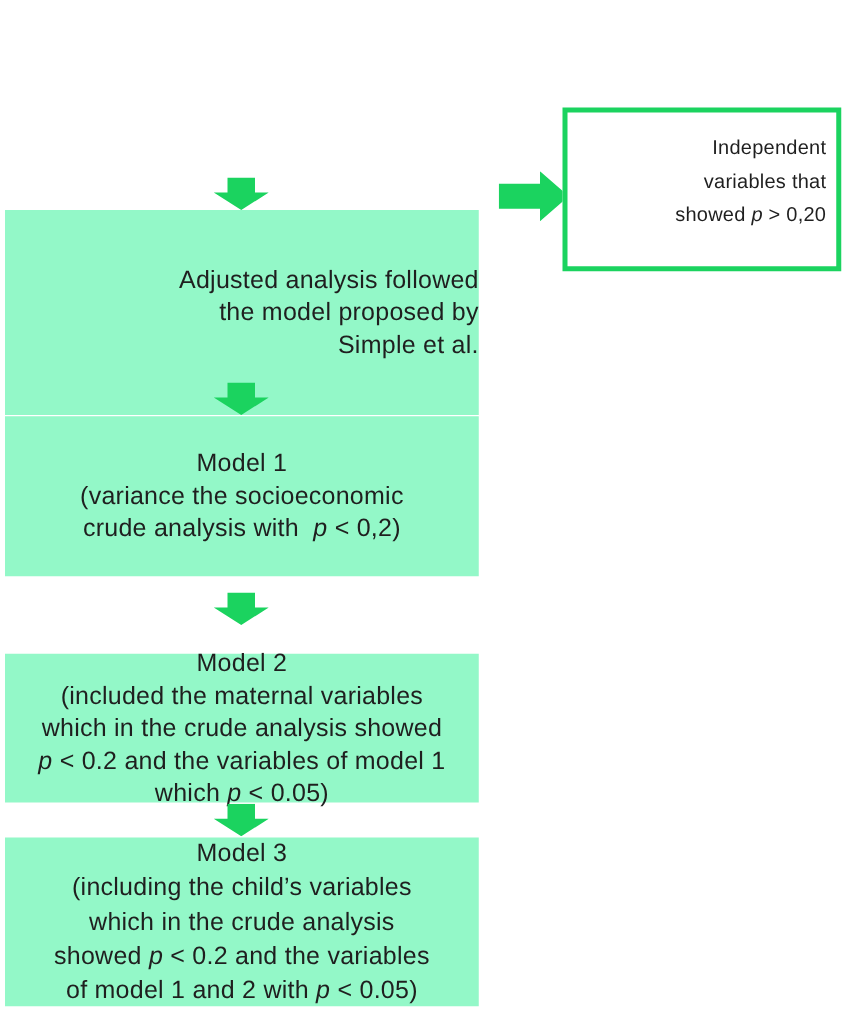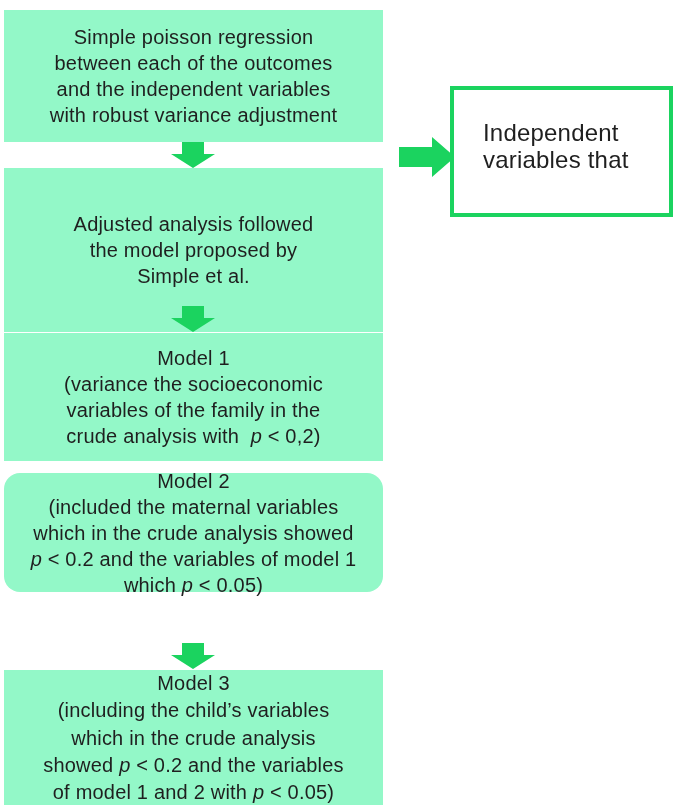--- a/index.html
+++ b/index.html
@@ -25,23 +25,23 @@
     flex-direction: column;
     justify-content: center;
     align-items: center;
     text-align: center;
     font-size: 20px;
     line-height: 26px;
     font-weight: 500;
     letter-spacing: 0.2px;
   }
   .flow-box-1 { top: 10px;  height: 132px; }
-  .flow-box-2 { top: 168px; height: 164px; }
+  .flow-box-2 { top: 168px; height: 164px; align-items: flex-end; }
   .flow-box-3 { top: 333px; height: 128px; }
-  .flow-box-4 { top: 473px; height: 119px; border-radius: 16px; }
+  .flow-box-4 { top: 523px; height: 119px; }
   .flow-box-5 { top: 670px; height: 135px; justify-content: space-between; }
 
   .arrow {
     position: absolute;
     color: var(--accent, #1bd35f);
     line-height: 0;
   }
   .down-arrow-1 { left: 171px; top: 142px; }
   .down-arrow-2 { left: 171px; top: 306px; }
   .down-arrow-3 { left: 171px; top: 474px; }
@@ -53,42 +53,36 @@
     left: 450px;
     top: 86px;
     width: 223px;
     height: 131px;
     box-sizing: border-box;
     background: var(--side-box-bg, #ffffff);
     border: 4px solid var(--accent, #1bd35f);
     display: flex;
     flex-direction: column;
     justify-content: center;
-    align-items: flex-start;
+    align-items: flex-end;
     text-align: left;
     padding: 4px 8px 16px 29px;
-    font-size: 24px;
+    font-size: 16px;
     line-height: 27px;
     font-weight: 500;
     letter-spacing: 0.2px;
   }
   .line { white-space: pre; }
   i { font-style: italic; }
 </style>
 </head>
 <body>
 
 <div class="canvas">
 
-  <div class="flow-box flow-box-1">
-      <div class="line"><span>Simple poisson regression</span></div>
-      <div class="line"><span>between each of the outcomes</span></div>
-      <div class="line"><span>and the independent variables</span></div>
-      <div class="line"><span>with robust variance adjustment</span></div>
-    </div>
 
   <div class="arrow down-arrow-1">
     <svg width="44" height="26" viewBox="0 0 44 26">
       <polygon points="11,0 33,0 33,12 44,12 22,26 0,12 11,12" fill="currentColor"></polygon>
     </svg>
   </div>
 
   <div class="flow-box flow-box-2">
       <div class="line"><span>Adjusted analysis followed</span></div>
       <div class="line"><span>the model proposed by</span></div>
@@ -97,21 +91,20 @@
 
   <div class="arrow down-arrow-2">
     <svg width="44" height="26" viewBox="0 0 44 26">
       <polygon points="11,0 33,0 33,12 44,12 22,26 0,12 11,12" fill="currentColor"></polygon>
     </svg>
   </div>
 
   <div class="flow-box flow-box-3">
       <div class="line"><span>Model 1</span></div>
       <div class="line"><span>(variance the socioeconomic</span></div>
-      <div class="line"><span>variables of the family in the</span></div>
       <div class="line"><span>crude analysis with &nbsp;</span><i>p</i><span> &lt; 0,2)</span></div>
     </div>
 
   <div class="arrow down-arrow-3">
     <svg width="44" height="26" viewBox="0 0 44 26">
       <polygon points="11,0 33,0 33,12 44,12 22,26 0,12 11,12" fill="currentColor"></polygon>
     </svg>
   </div>
 
   <div class="flow-box flow-box-4">
@@ -138,15 +131,16 @@
 
   <div class="arrow right-arrow">
     <svg width="56" height="40" viewBox="0 0 56 40">
       <polygon points="0,10 33,10 33,0 56,20 33,40 33,30 0,30" fill="currentColor"></polygon>
     </svg>
   </div>
 
   <div class="side-box">
       <div class="line"><span>Independent</span></div>
       <div class="line"><span>variables that</span></div>
+      <div class="line"><span>showed </span><i>p</i><span> &gt; 0,20</span></div>
     </div>
 
 </div>
 
 </body></html>

